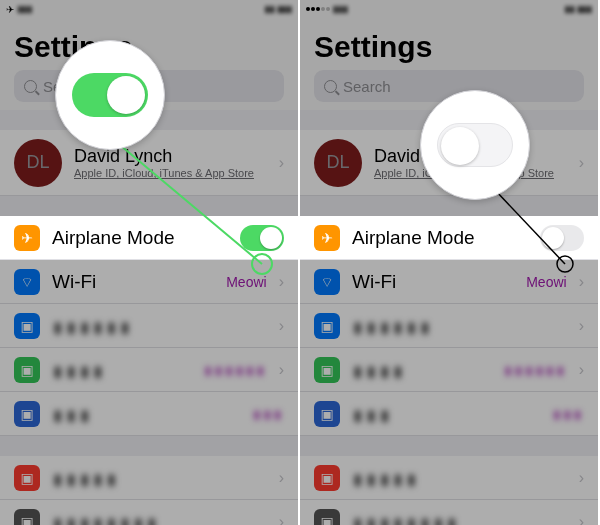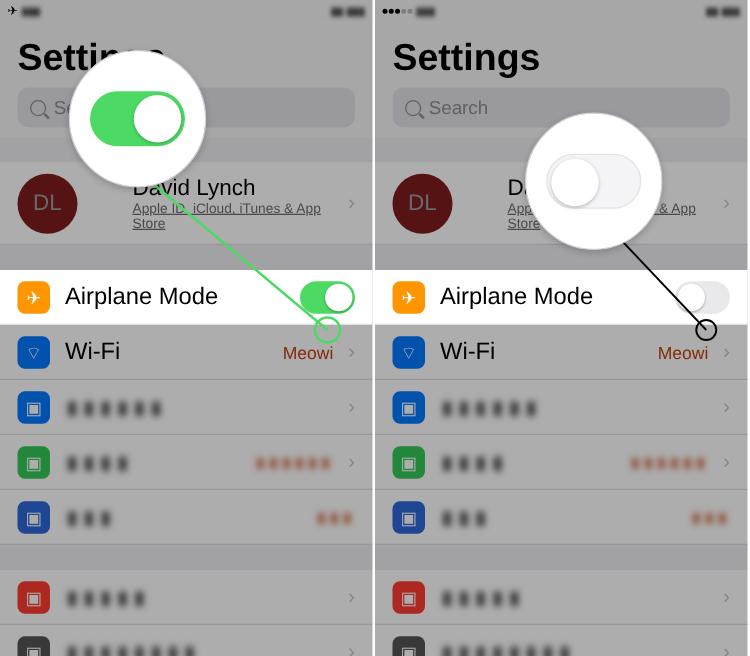--- a/index.html
+++ b/index.html
@@ -61,21 +61,21 @@
     gap: 12px;
     position: relative;
   }
   .row.profile { min-height: 66px; }
   .avatar {
     width: 48px; height: 48px; border-radius: 50%;
     background: #7f1d1d; color: #9a9a9f;
     display:flex; align-items:center; justify-content:center;
     font-size: 18px; font-weight:500;
   }
-  .row-main { flex: 1; margin-left: 32px; }
+  .row-main { flex: 1; }
   .name { font-size: 18px; }
   .sub { font-size: 11px; color:#6e6e73;text-decoration:underline; }
   .chev { color:#c7c7cc; font-size:16px; }
   .toggle {
     width: 44px; height: 26px; border-radius: 13px;
     background: #4cd964; position: relative; border:none;
   }
   .toggle.off { background:#e9e9eb; }
   .toggle .knob {
     width: 22px; height: 22px; background:#fff; border-radius:50%;
@@ -88,21 +88,21 @@
     display:flex; align-items:center; justify-content:center;
     color:#fff; font-size:14px;
   }
   .orange { background:#ff9500; }
   .blue { background:#007aff; }
   .green { background:#34c759; }
   .blue2 { background:#2d68d8; }
   .red { background:#ff3b30; }
   .pix { filter: blur(3px); letter-spacing:2px; color:#333; font-size:11px; font-family:monospace; }
   .label { font-size: 19px; flex:1; }
-  .val { font-size: 14px; color:#c2410c; }
+  .val { font-size: 14px; color:#a21caf; }
 
   
   .row.hl { position: relative; z-index: 20; }
 
   
   .callout {
     position:absolute; z-index:50;
     width: 110px; height: 110px; border-radius:50%;
     background:#fff; border: 1px solid #d0d0d5;
     display:flex; align-items:center; justify-content:center;

